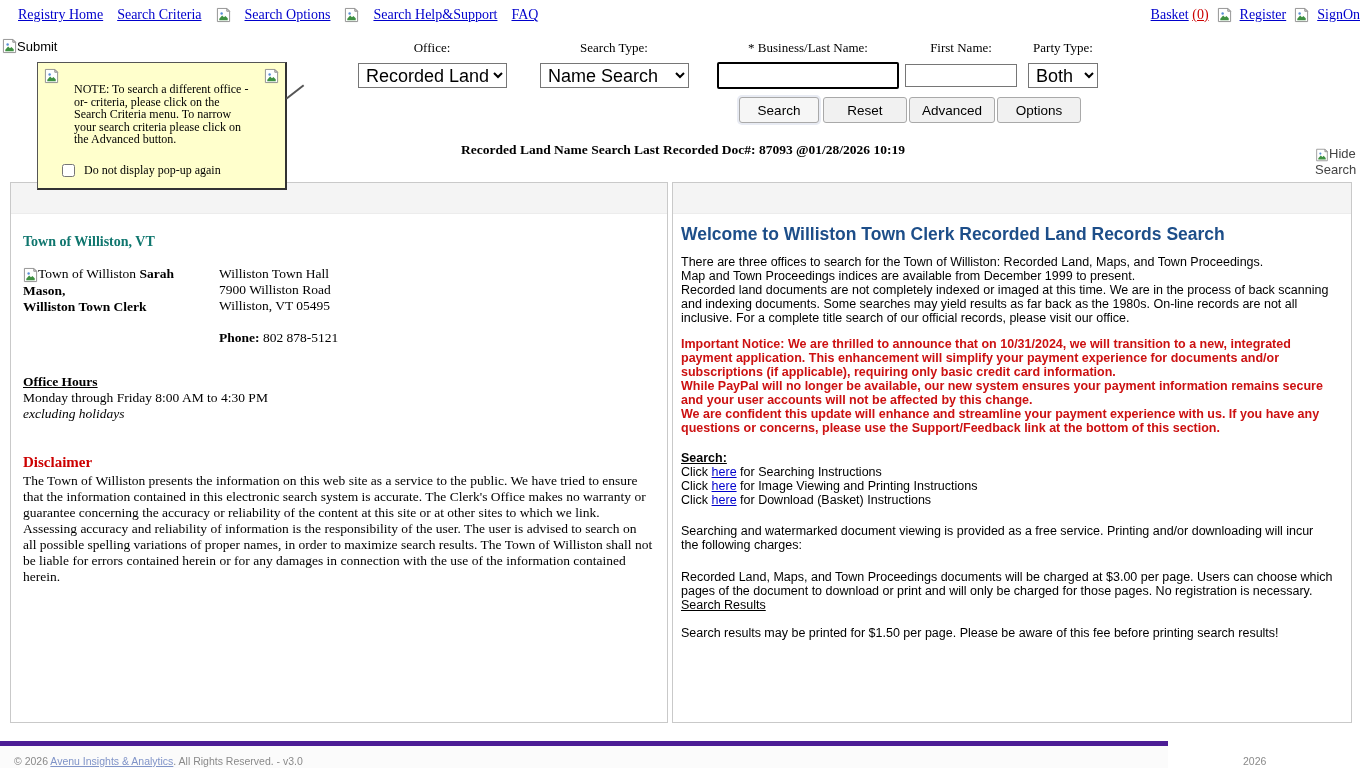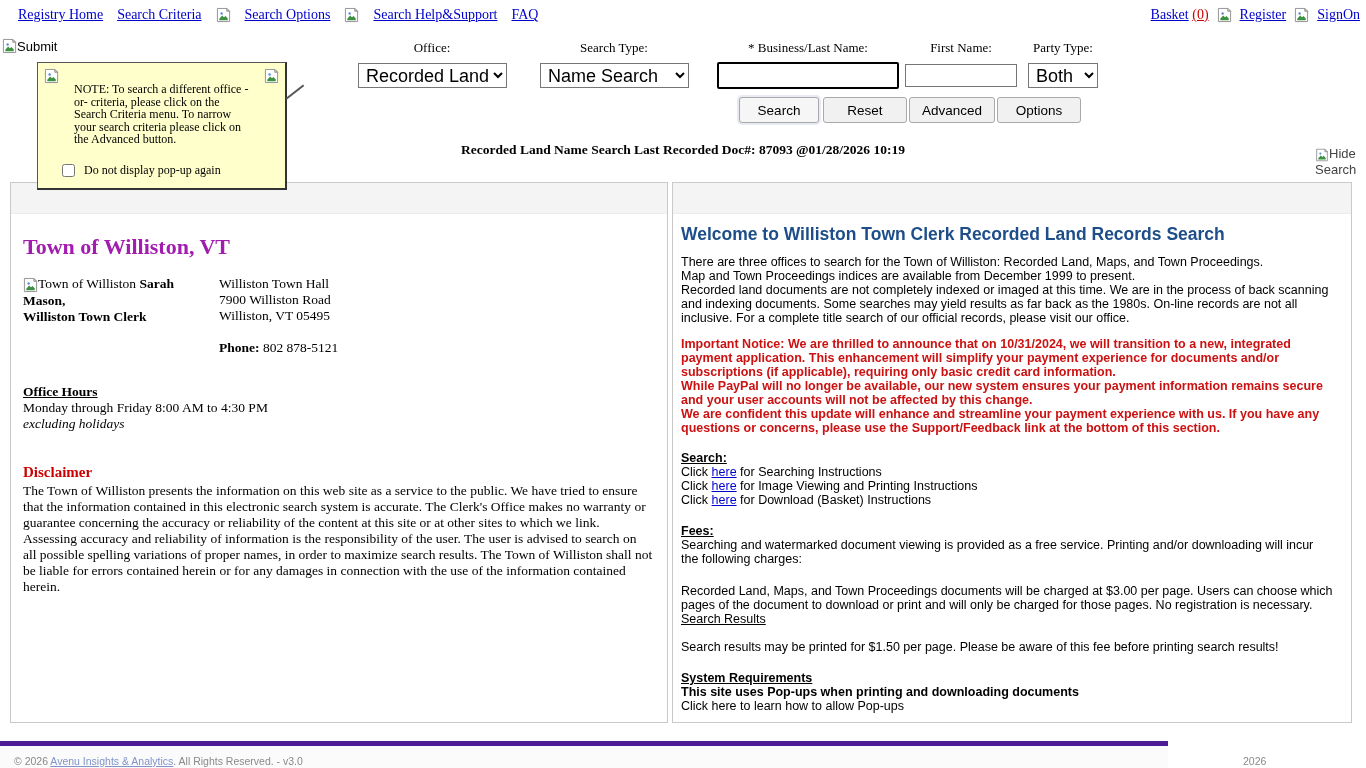--- a/index.html
+++ b/index.html
@@ -75,21 +75,21 @@
 
   
   .panel { position:absolute; top:182px; height:541px; background:#fff;
     border:1px solid #c9c9c9; overflow:hidden; }
   #left-panel { left:10px; width:658px; }
   #right-panel { left:672px; width:680px; }
   .panel-strip { height:31px; background:#f4f4f4; border-bottom:1px solid #ececec; }
 
   
   #left-body { padding:20px 14px 0 12px; }
-  #town-title { color:#a21caf; font-size:22px; font-weight:bold; }
+  #town-title { color:#0f766e; font-size:14px; font-weight:bold; }
   #contact-row { display:flex; margin-top:16px; font-size:13.5px; line-height:16px; }
   #contact-col1 { width:184px; }
   #contact-col1 b { font-size:13.5px; }
   #contact-col2 { margin-left:12px; }
   #phone-row { margin-top:16px; }
   #office-hours { margin-top:28px; font-size:13.5px; line-height:16px; }
   #office-hours .hd { font-weight:bold; text-decoration:underline; }
   #office-hours .it { font-style:italic; }
   #disclaimer { margin-top:32px; }
   #disclaimer .hd { color:#cc0000; font-weight:bold; font-size:15px; }
@@ -300,32 +300,26 @@
       </div>
 
       <div id="search-sec">
         <div class="sec-hd">Search:</div>
         <div><span>Click </span><a class="here-link">here</a><span> for Searching Instructions</span></div>
         <div><span>Click </span><a class="here-link">here</a><span> for Image Viewing and Printing Instructions</span></div>
         <div><span>Click </span><a class="here-link">here</a><span> for Download (Basket) Instructions</span></div>
       </div>
 
       <div id="fees-sec">
-        <div class="sec-hd">Fees:</div>
         <div id="fees-text">Searching and watermarked document viewing is provided as a free service. Printing and/or downloading will incur the following charges:</div>
         <div id="fees-detail">Recorded Land, Maps, and Town Proceedings documents will be charged at $3.00 per page. Users can choose which pages of the document to download or print and will only be charged for those pages. No registration is necessary.</div>
         <div id="search-results-hd">Search Results</div>
         <div id="results-text">Search results may be printed for $1.50 per page. Please be aware of this fee before printing search results!</div>
       </div>
 
-      <div id="sysreq-sec">
-        <div class="sec-hd">System Requirements</div>
-        <div id="sysreq-bold">This site uses Pop-ups when printing and downloading documents</div>
-        <div id="sysreq-clipped">Click here to learn how to allow Pop-ups</div>
-      </div>
     </div>
   </div>
 
   <div id="footer">
     <div id="footer-left"><span>© 2026 </span><a>Avenu Insights &amp; Analytics</a><span>. All Rights Reserved. - v3.0</span></div>
     <div id="footer-year">2026</div>
   </div>
 
 </div>
 

